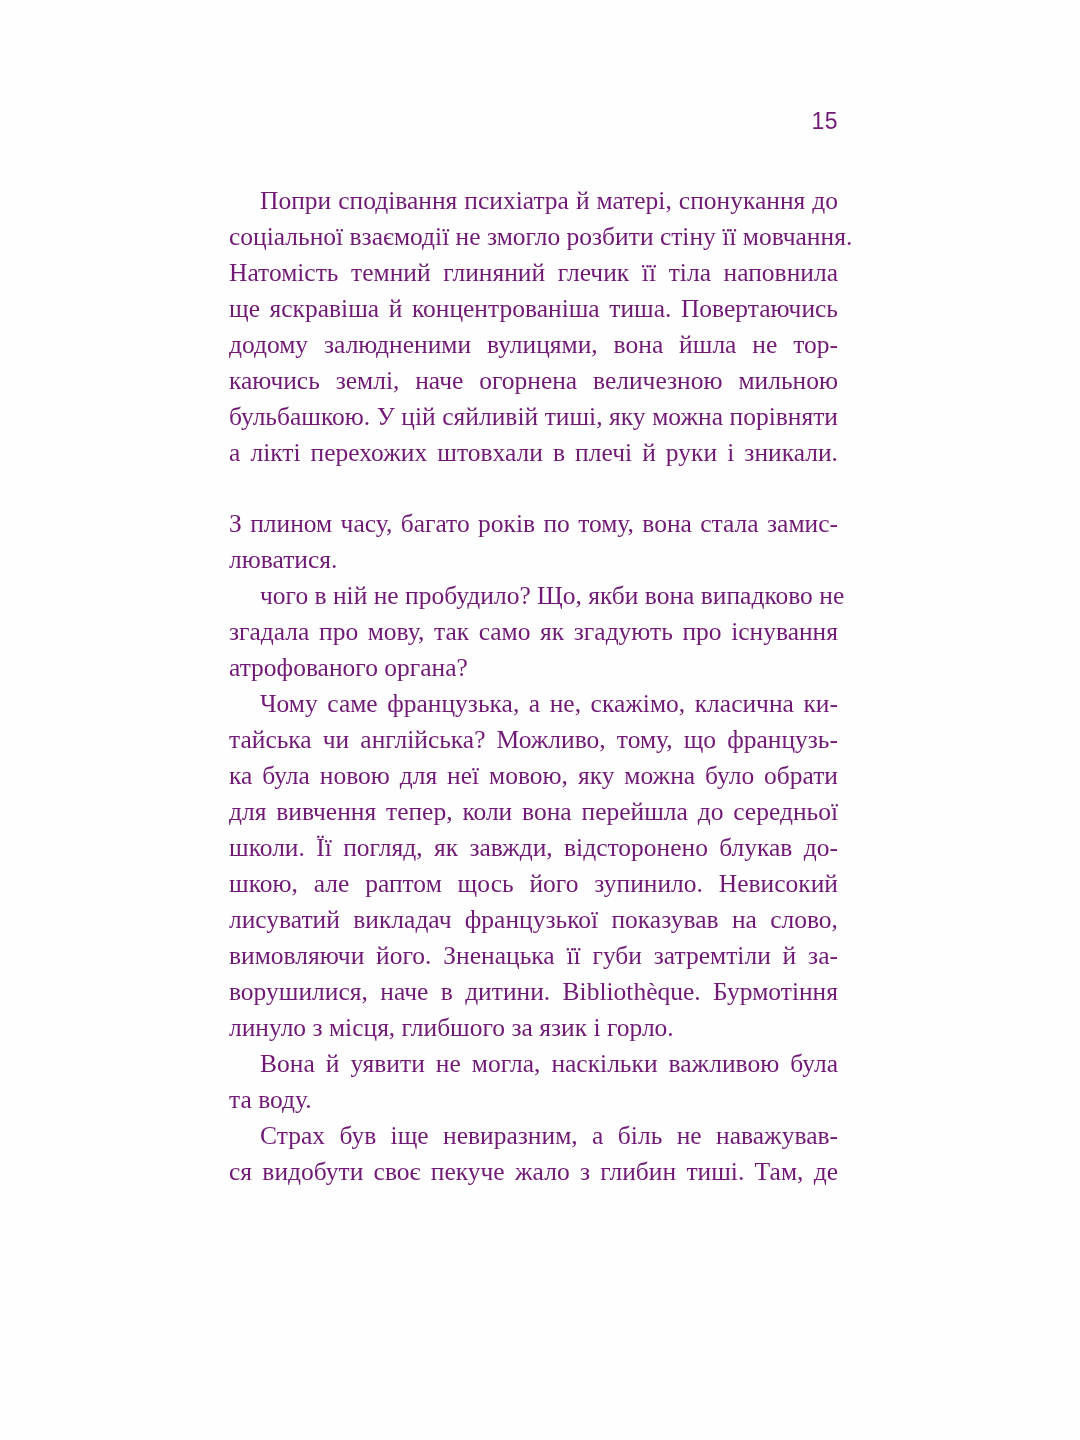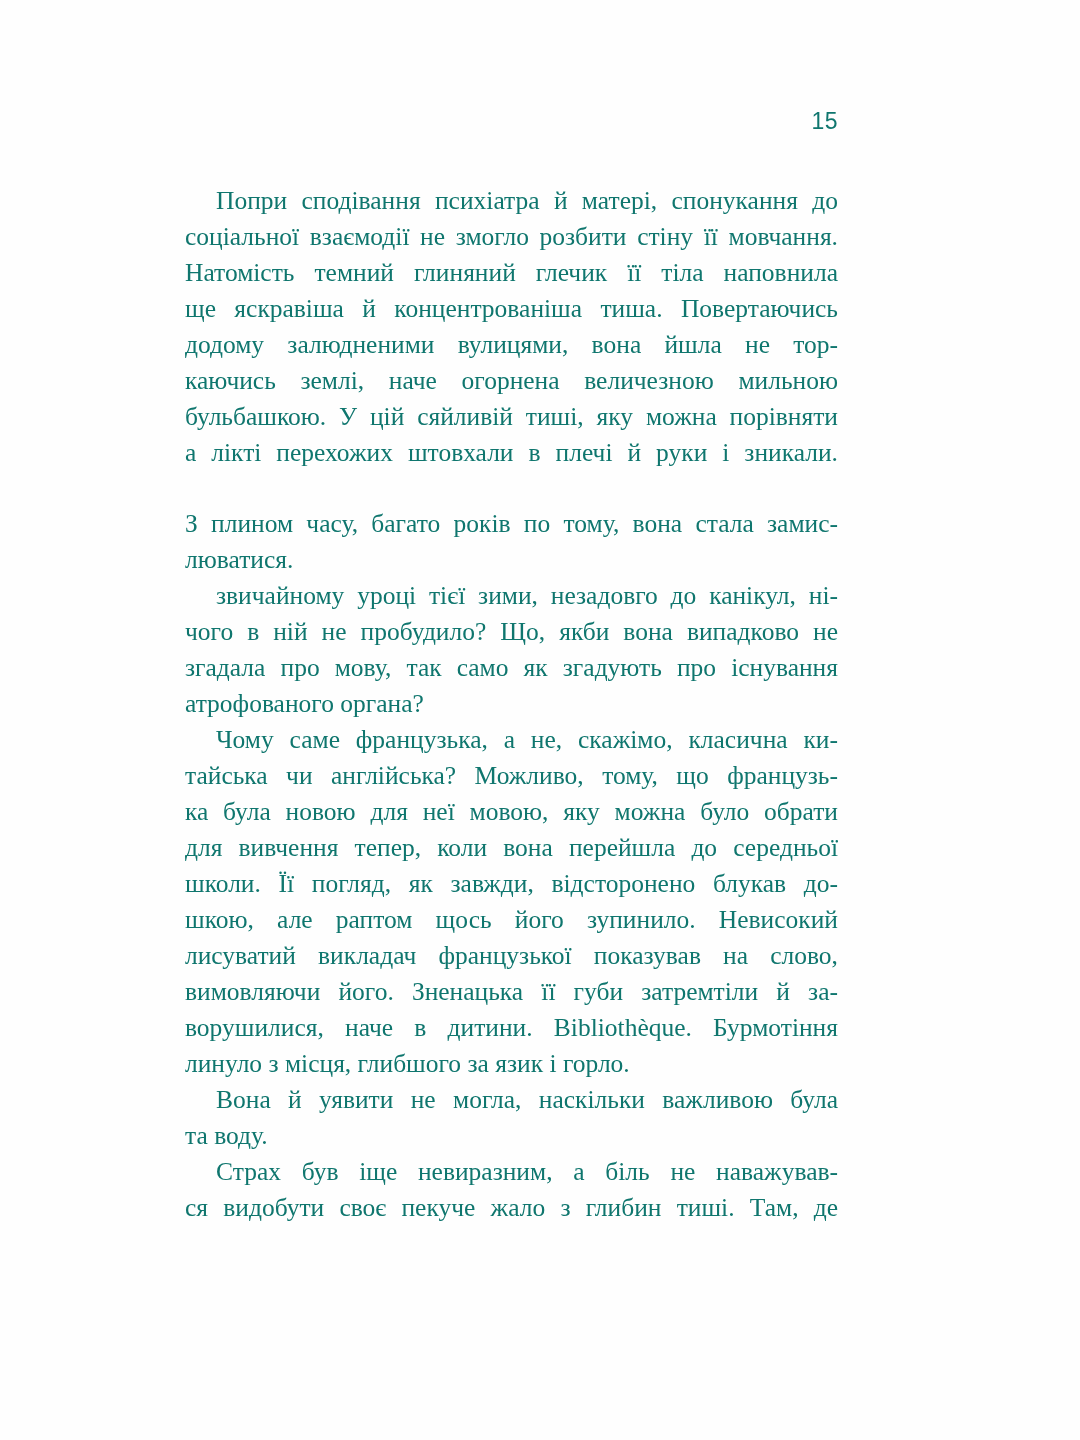--- a/index.html
+++ b/index.html
@@ -39,51 +39,51 @@
     padding: 0;
   }
   .paragraph.space-before {
     margin-top: 35px;
   }
   .line {
     height: 36px;
     text-align: justify;
     text-align-last: justify;
     white-space: nowrap;
+    margin-left: 44px;
   }
   .line.line-last {
     text-align: right;
     text-align-last: left;
   }
   .paragraph.indent .line:first-child {
     text-indent: 31px;
   }
 </style>
 </head>
 <body>
 
-<div class="book-page" style="background: rgb(254, 254, 254); color: #0f766e;">
+<div class="book-page" style="background: rgb(254, 254, 254); color: #701a75;">
   <div class="folio">15</div>
   <div class="text-block">
       <div class="paragraph indent">
         <div class="line">Попри сподівання психіатра й матері, спонукання до</div>
         <div class="line">соціальної взаємодії не змогло розбити стіну її мовчання.</div>
         <div class="line">Натомість темний глиняний глечик її тіла наповнила</div>
         <div class="line">ще яскравіша й концентрованіша тиша. Повертаючись</div>
         <div class="line">додому залюдненими вулицями, вона йшла не тор-</div>
         <div class="line">каючись землі, наче огорнена величезною мильною</div>
         <div class="line">бульбашкою. У цій сяйливій тиші, яку можна порівняти</div>
         <div class="line">а лікті перехожих штовхали в плечі й руки і зникали.</div>
       </div>
       <div class="paragraph space-before">
         <div class="line">З плином часу, багато років по тому, вона стала замис-</div>
         <div class="line line-last">люватися.</div>
       </div>
       <div class="paragraph indent">
-        <div class="line">звичайному уроці тієї зими, незадовго до канікул, ні-</div>
         <div class="line">чого в ній не пробудило? Що, якби вона випадково не</div>
         <div class="line">згадала про мову, так само як згадують про існування</div>
         <div class="line line-last">атрофованого органа?</div>
       </div>
       <div class="paragraph indent">
         <div class="line">Чому саме французька, а не, скажімо, класична ки-</div>
         <div class="line">тайська чи англійська? Можливо, тому, що французь-</div>
         <div class="line">ка була новою для неї мовою, яку можна було обрати</div>
         <div class="line">для вивчення тепер, коли вона перейшла до середньої</div>
         <div class="line">школи. Її погляд, як завжди, відсторонено блукав до-</div>

